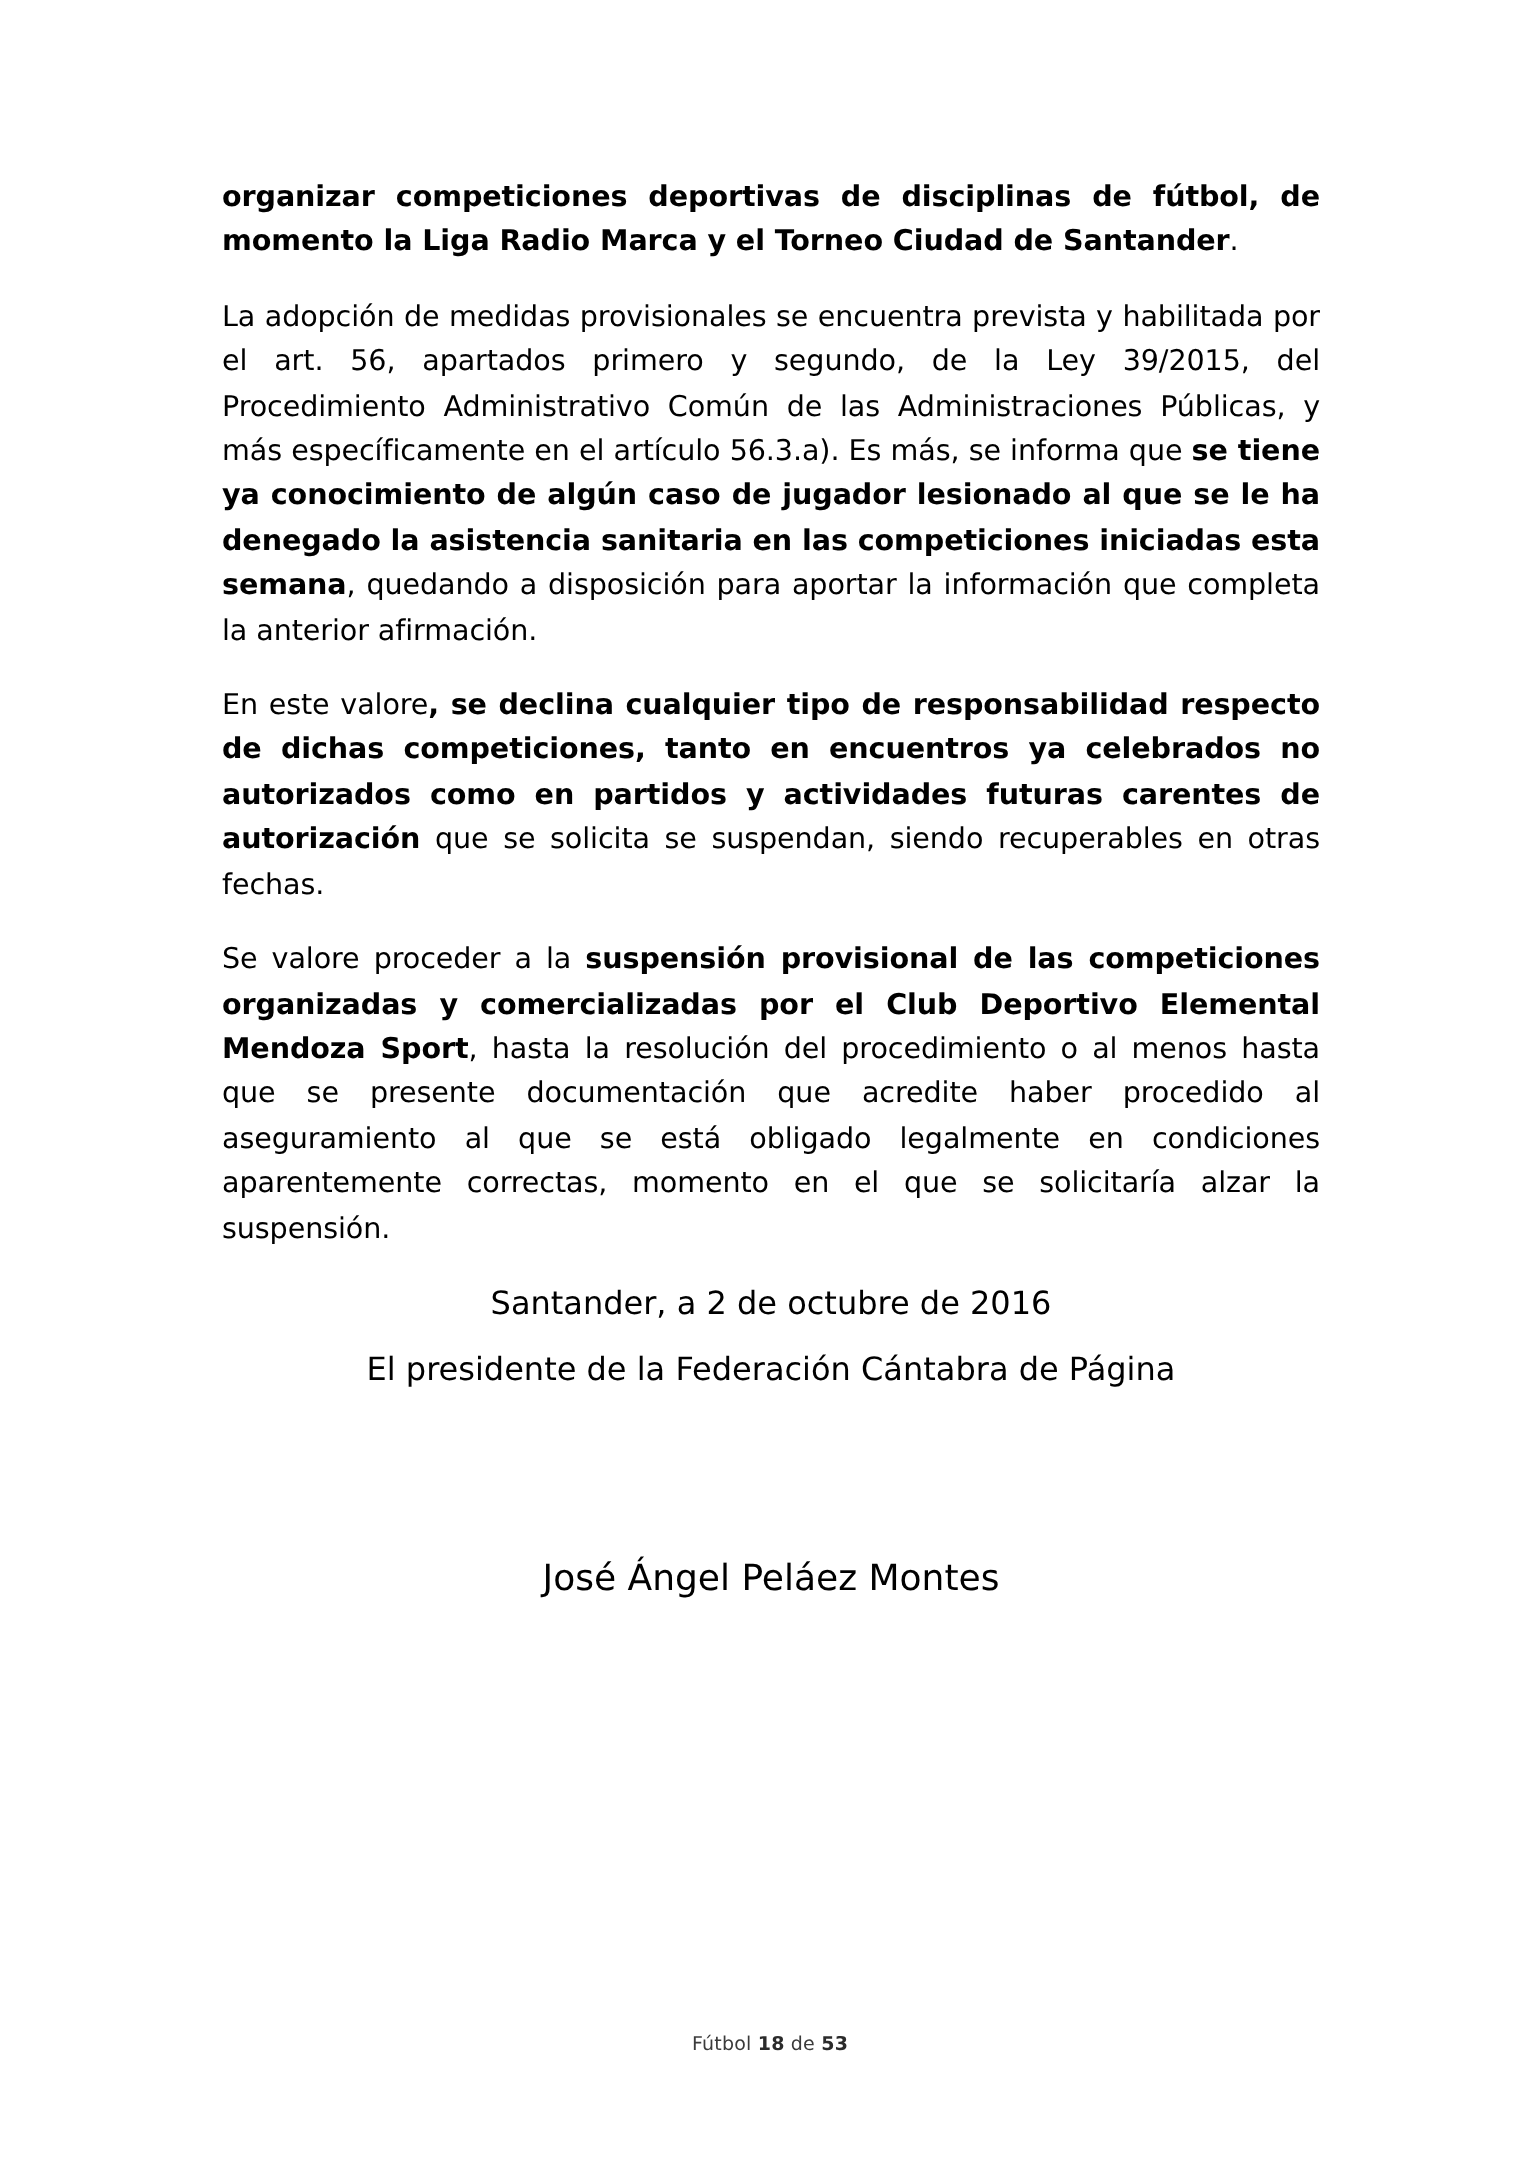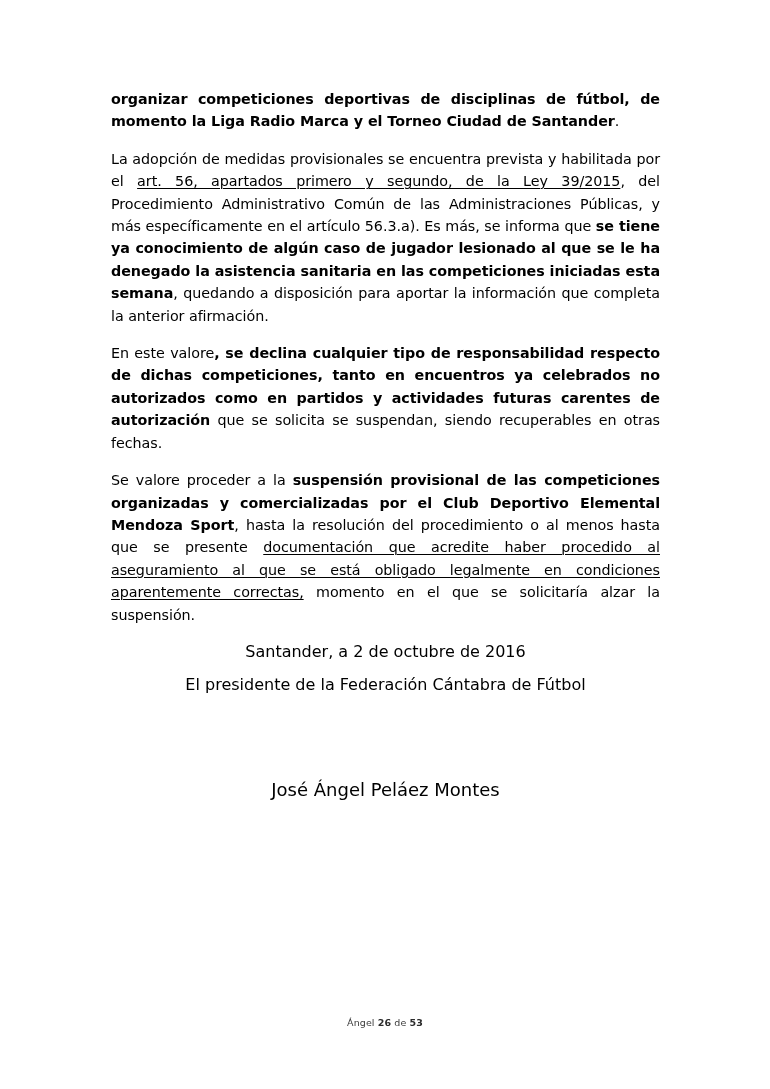--- a/index.html
+++ b/index.html
@@ -38,21 +38,20 @@
     letter-spacing: -0.05px;
   }
 
   p.para:last-child {
     margin-bottom: 0;
   }
 
   .b { font-weight: bold; }
 
   .u {
-    text-decoration: underline;
     text-underline-offset: 2px;
     text-decoration-thickness: 1px;
   }
 
   .sig-block {
     position: absolute;
     left: 111px;
     top: 641px;
     width: 549px;
     text-align: center;
@@ -100,25 +99,25 @@
 
   <div class="content">
     <p class="para"><span class="b">organizar competiciones deportivas de disciplinas de fútbol, de momento la Liga Radio Marca y el Torneo Ciudad de Santander</span><span>.</span></p>
     <p class="para"><span>La adopción de medidas provisionales se encuentra prevista y habilitada por el </span><span class="u">art. 56, apartados primero y segundo, de la Ley 39/2015</span><span>, del Procedimiento Administrativo Común de las Administraciones Públicas, y más específicamente en el artículo 56.3.a). Es más, se informa que </span><span class="b">se tiene ya conocimiento de algún caso de jugador lesionado al que se le ha denegado la asistencia sanitaria en las competiciones iniciadas esta semana</span><span>, quedando a disposición para aportar la información que completa la anterior afirmación.</span></p>
     <p class="para"><span>En este valore</span><span class="b">, se declina cualquier tipo de responsabilidad respecto de dichas competiciones, tanto en encuentros ya celebrados no autorizados como en partidos y actividades futuras carentes de autorización</span><span> que se solicita se suspendan, siendo recuperables en otras fechas.</span></p>
     <p class="para"><span>Se valore proceder a la </span><span class="b">suspensión provisional de las competiciones organizadas y comercializadas por el Club Deportivo Elemental Mendoza Sport</span><span>, hasta la resolución del procedimiento o al menos hasta que se presente </span><span class="u">documentación que acredite haber procedido al aseguramiento al que se está obligado legalmente en condiciones aparentemente correctas,</span><span> momento en el que se solicitaría alzar la suspensión.</span></p>
   </div>
 
   <div class="sig-block">
     <p class="sig-line">Santander, a 2 de octubre de 2016</p>
-    <p class="sig-line second">El presidente de la Federación Cántabra de Fútbol</p>
+    <p class="sig-line second">El presidente de la Federación Cántabra de Página</p>
   </div>
 
   <p class="signer">José Ángel Peláez Montes</p>
 
   <div class="footer">
-    <span>Ángel</span>
-    <span class="num">26</span>
+    <span>Fútbol</span>
+    <span class="num">18</span>
     <span>de</span>
     <span class="num">53</span>
   </div>
 
 </div>
 
 </body></html>

